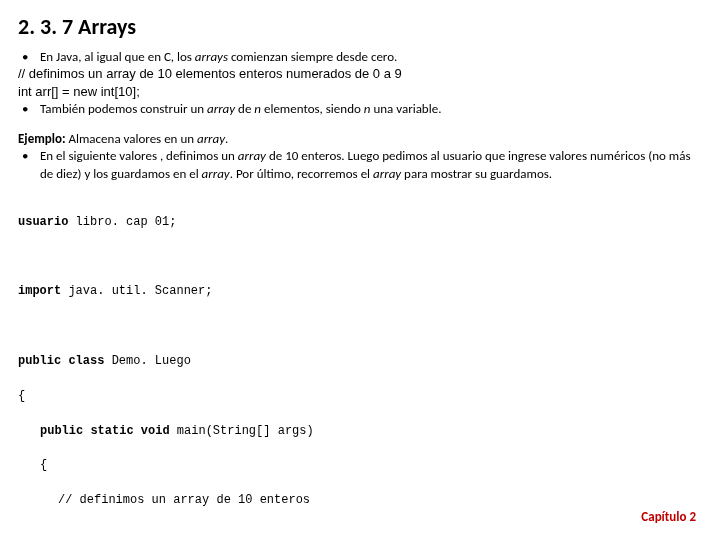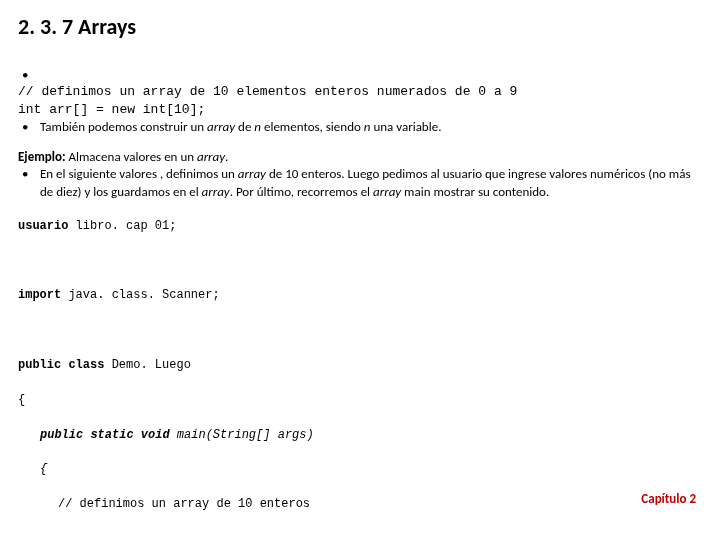--- a/index.html
+++ b/index.html
@@ -10,89 +10,92 @@
     font-family: Calibri, Arial, sans-serif;
     font-size: 13px;
     color: #000;
     padding: 12px 18px 0 18px;
     position: relative;
     line-height: 1.35;
   }
   .title {
     font-size: 22px;
     font-weight: 700;
-    margin-bottom: 24px;
+    margin-bottom: 6px;
   }
   .bullet-row {
     display: flex;
   }
   .bullet-row .dot {
     width: 22px;
     flex-shrink: 0;
     text-align: left;
     padding-left: 4px;
   }
-  .mono { font-family: Liberation Mono, monospace; }
+  .mono { font-family: Liberation Sans, sans-serif; }
   .em { font-style: italic; }
   .b { font-weight: 700; }
   .block1 { margin-bottom: 12px; }
-  .block2 { margin-bottom: 0; }
+  .block2 { margin-bottom: 14px; }
   .code-block {
     font-family: "Courier New", monospace;
     font-size: 12px;
     line-height: 1.45;
     white-space: pre;
   }
   .kw { font-weight: 700; }
   .footer {
     position: absolute;
     right: 24px;
-    bottom: 32px;
+    bottom: 14px;
     color: #c00000;
     font-weight: 700;
     font-size: 13px;
   }
-  .indent1 { padding-left: 22px; font-style: italic; }
+  .indent1 { padding-left: 22px; }
   .indent2 { padding-left: 40px; }
 </style>
 </head>
 <body>
 
 <div class="title">2. 3. 7 Arrays</div>
 
 <div class="block1">
   <div class="bullet-row">
     <div class="dot">•</div>
+    <div>
+      <span>En Java, al igual que en C, los </span><span class="em">arrays</span><span> comienzan siempre desde cero.</span>
+    </div>
   </div>
   <div class="mono">// definimos un array de 10 elementos enteros numerados de 0 a 9</div>
   <div class="mono">int arr[] = new int[10];</div>
   <div class="bullet-row">
     <div class="dot">•</div>
     <div>
       <span>También podemos construir un </span><span class="em">array</span><span> de </span><span class="em">n</span><span> elementos, siendo </span><span class="em">n</span><span> una variable.</span>
     </div>
   </div>
 </div>
 
 <div class="block2">
   <div>
     <span class="b">Ejemplo: </span><span>Almacena valores en un </span><span class="em">array</span><span>.</span>
   </div>
   <div class="bullet-row">
     <div class="dot">•</div>
     <div>
-      <span>En el siguiente valores , definimos un </span><span class="em">array</span><span> de 10 enteros. Luego pedimos al usuario que ingrese valores numéricos (no más de diez) y los guardamos en el </span><span class="em">array</span><span>. Por último, recorremos el </span><span class="em">array</span><span> main mostrar su contenido.</span>
+      <span>En el siguiente valores , definimos un </span><span class="em">array</span><span> de 10 enteros. Luego pedimos al usuario que ingrese valores numéricos (no más de diez) y los guardamos en el </span><span class="em">array</span><span>. Por último, recorremos el </span><span class="em">array</span><span> para mostrar su guardamos.</span>
     </div>
   </div>
 </div>
 
 <div class="code-block">
 <div><span class="kw">usuario</span><span> libro. cap 01;</span></div>
 <div>&nbsp;</div>
-<div><span class="kw">import</span><span> java. class. Scanner;</span></div>
+<div><span class="kw">import</span><span> java. util. Scanner;</span></div>
 <div>&nbsp;</div>
 <div><span class="kw">public</span> <span class="kw">class</span><span> Demo. Luego</span></div>
 <div>{</div>
 <div class="indent1"><span class="kw">public</span> <span class="kw">static</span> <span class="kw">void</span><span> main(String[] args)</span></div>
 <div class="indent1">{</div>
 <div class="indent2">// definimos un array de 10 enteros</div>
 
 
 
 

